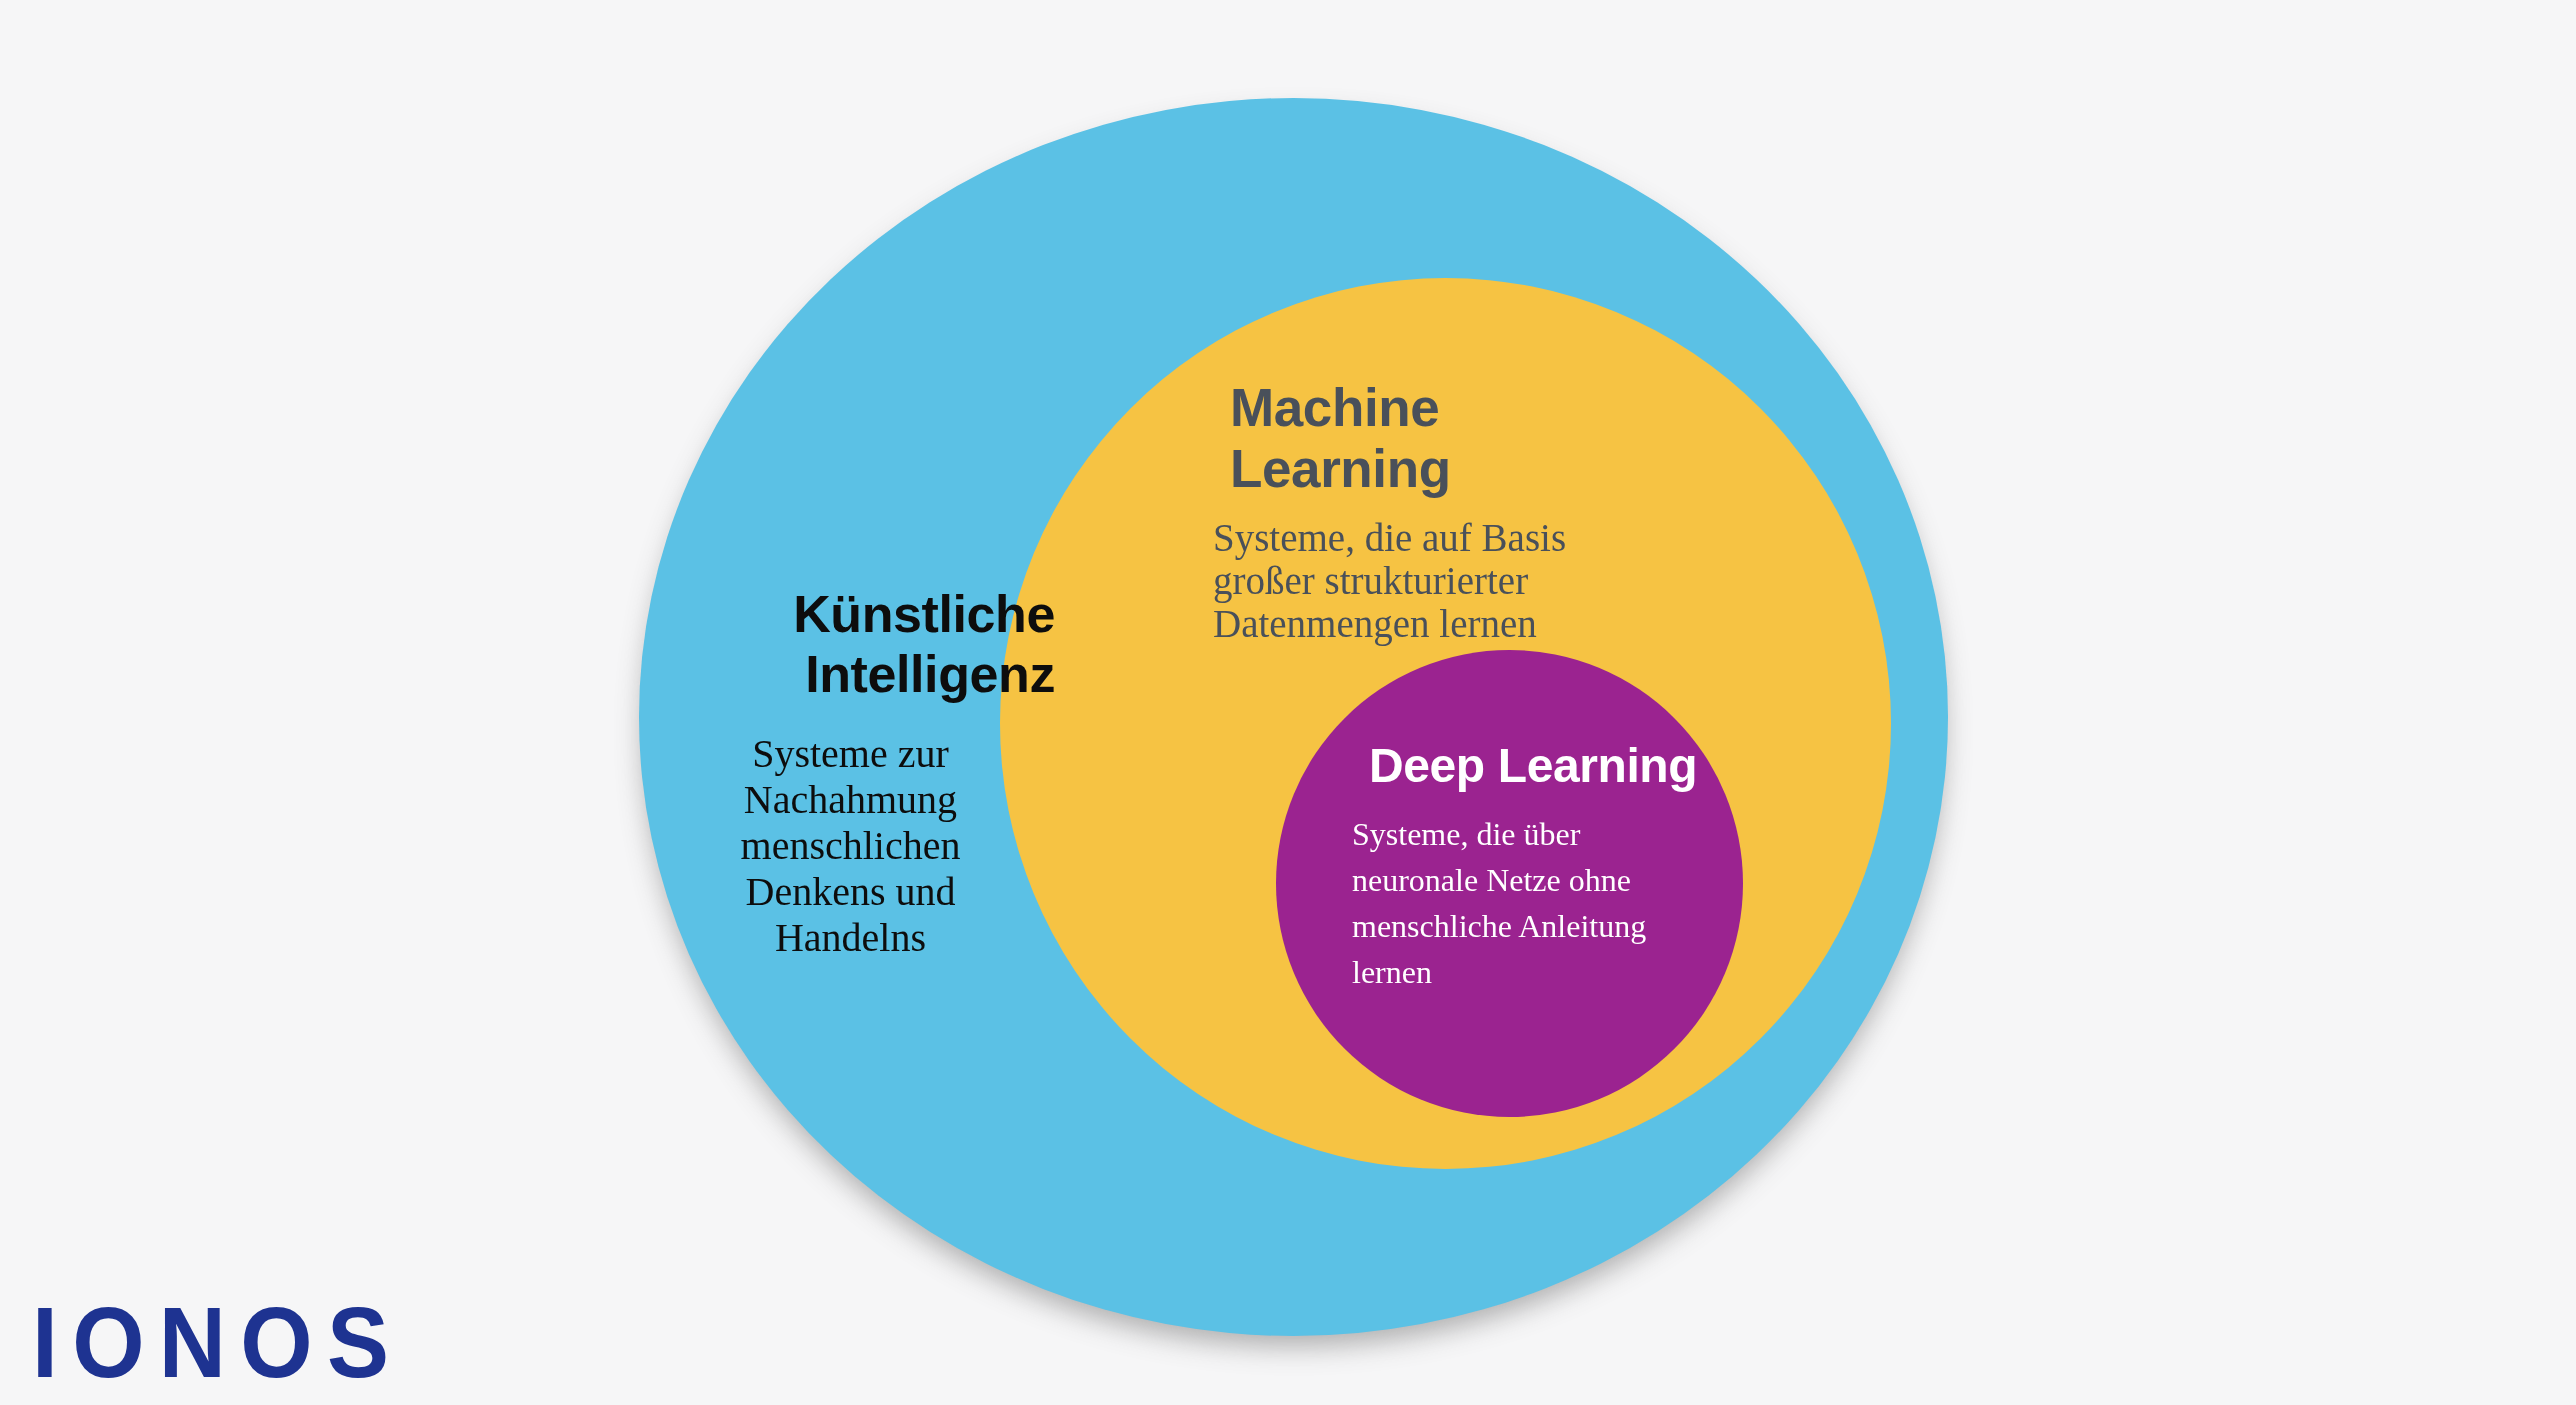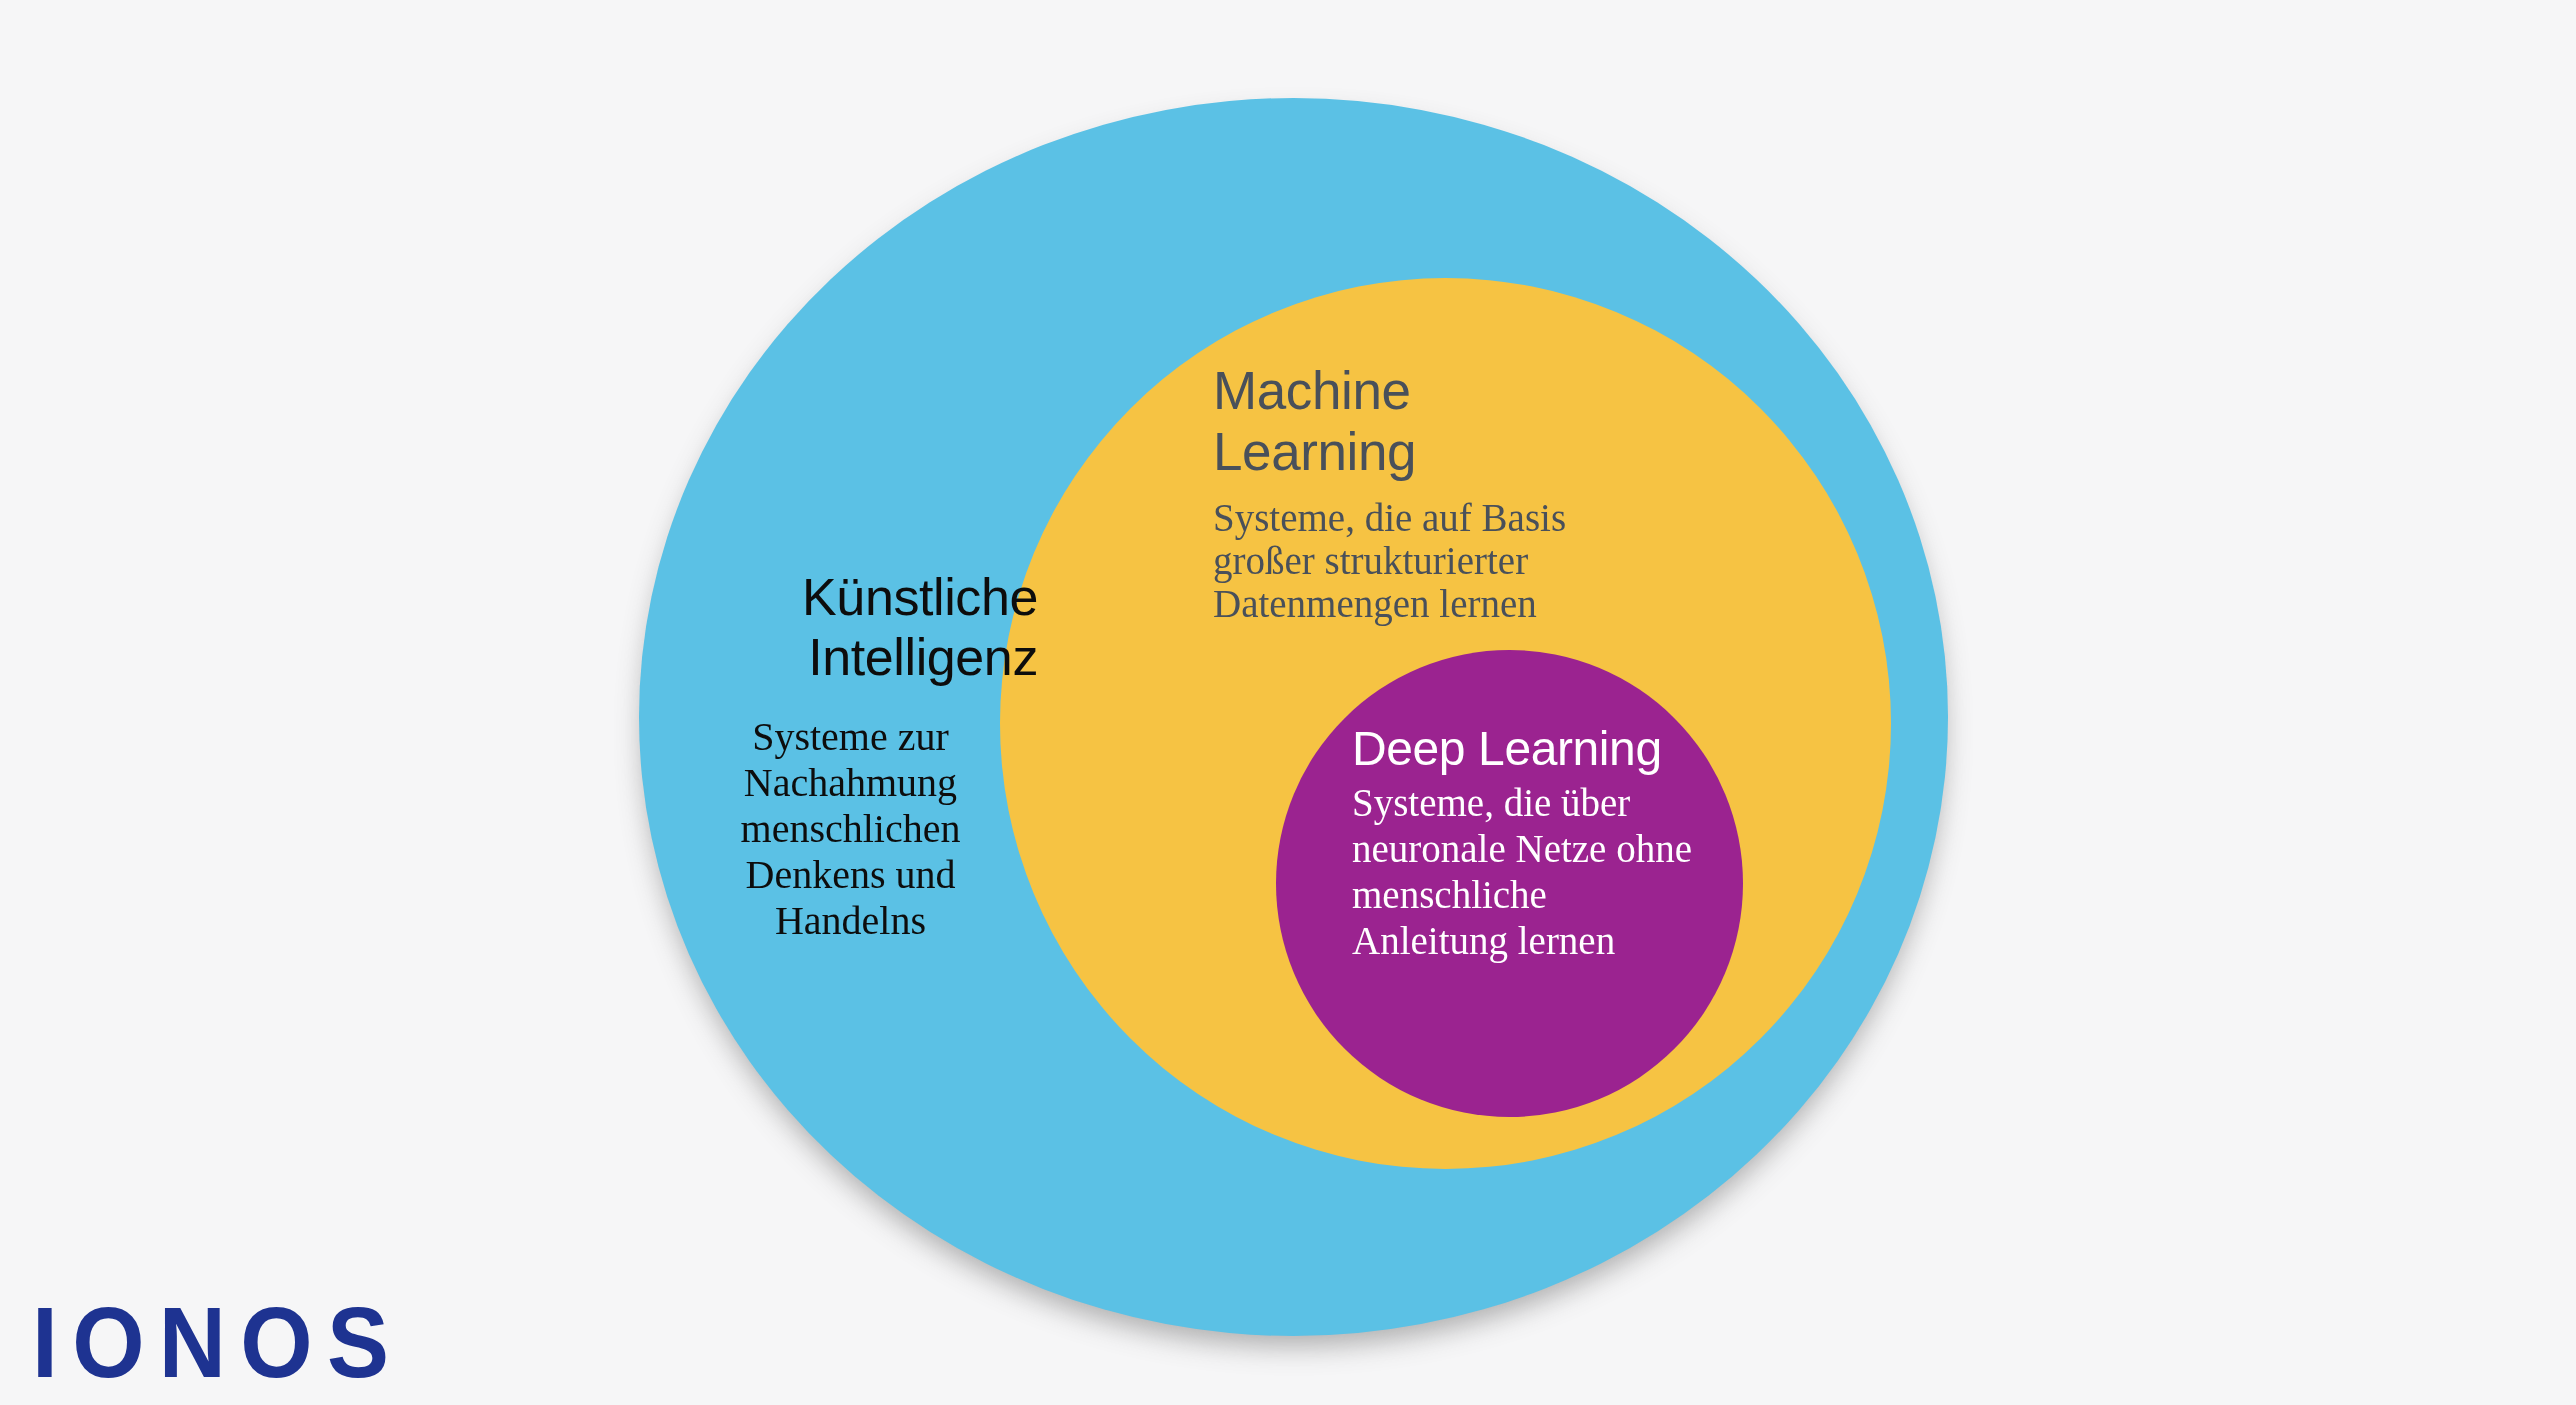--- a/index.html
+++ b/index.html
@@ -40,22 +40,22 @@
   .dl-circle {
     left: 1276px;
     top: 650px;
     width: 467px;
     height: 467px;
   }
   .text-block {
     position: absolute;
   }
   .title {
-    font-weight: 400;
-    margin: 0;
+    font-weight: 700;
+    margin: 17px;
   }
   .desc {
     font-weight: 400;
     margin: 0;
     font-family: Liberation Serif, serif;
   }
   
   .ai-text {
     left: 717px;
     top: 567px;
@@ -100,21 +100,21 @@
     width: 374px;
   }
   .dl-text .title {
     font-size: 48px;
     line-height: 57px;
     white-space: nowrap;
     letter-spacing: -0.4px;
   }
   .dl-text .desc {
     margin-top: 3px;
-    font-size: 39px;
+    font-size: 32px;
     line-height: 46px;
     max-width: 352px;
   }
   
   .logo {
     position: absolute;
     left: 32px;
     top: 1293px;
     font-weight: 700;
     font-size: 93px;

